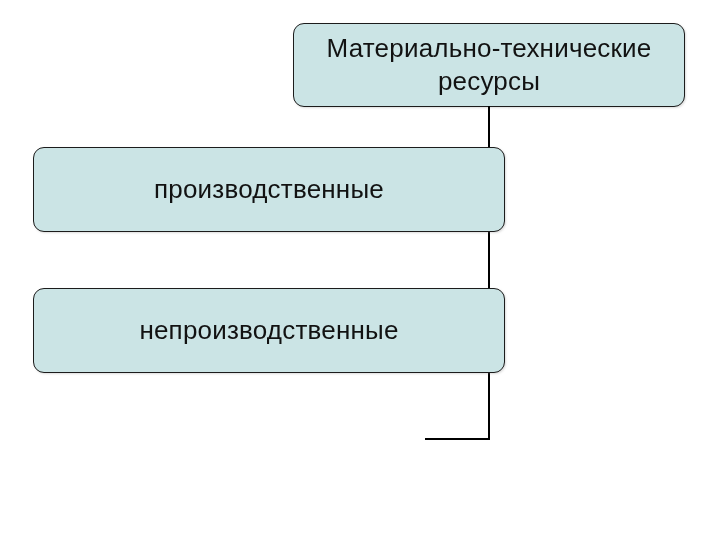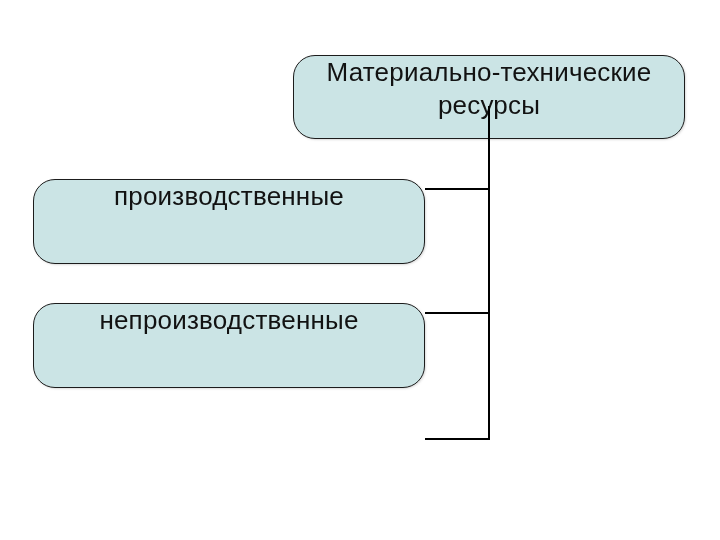--- a/index.html
+++ b/index.html
@@ -14,51 +14,51 @@
   .canvas {
     position: relative;
     width: 720px;
     height: 540px;
     background: var(--bg, #ffffff);
   }
   .node {
     position: absolute;
     background: var(--node-fill, #cbe4e5);
     border: 1px solid var(--node-border, #1c1c1c);
-    border-radius: 22px;
+    border-radius: 11px;
     display: flex;
+    align-items: center;
     justify-content: center;
     box-sizing: border-box;
     box-shadow: 1px 1px 2px rgba(120,120,120,0.25);
-    margin-top: 32px;
   }
   .node-label {
     display: block;
     text-align: center;
     font-size: 26px;
     line-height: 1.26;
     color: var(--text, #121212);
     letter-spacing: 0.2px;
   }
   .node-root {
     left: 293px;
     top: 23px;
     width: 392px;
     height: 84px;
   }
   .node-root .node-label {
     max-width: 335px;
   }
   .node-child {
     left: 33px;
-    width: 392px;
+    width: 472px;
     height: 85px;
   }
   .node-child-0 { top: 147px; }
-  .node-child-1 { top: 271px; }
+  .node-child-1 { top: 288px; }
   .node-child-2 { top: 395px; }
   .connector {
     position: absolute;
     background: var(--line, #000000);
   }
   .connector-vertical {
     left: 488px;
     top: 106px;
     width: 2px;
     height: 334px;

